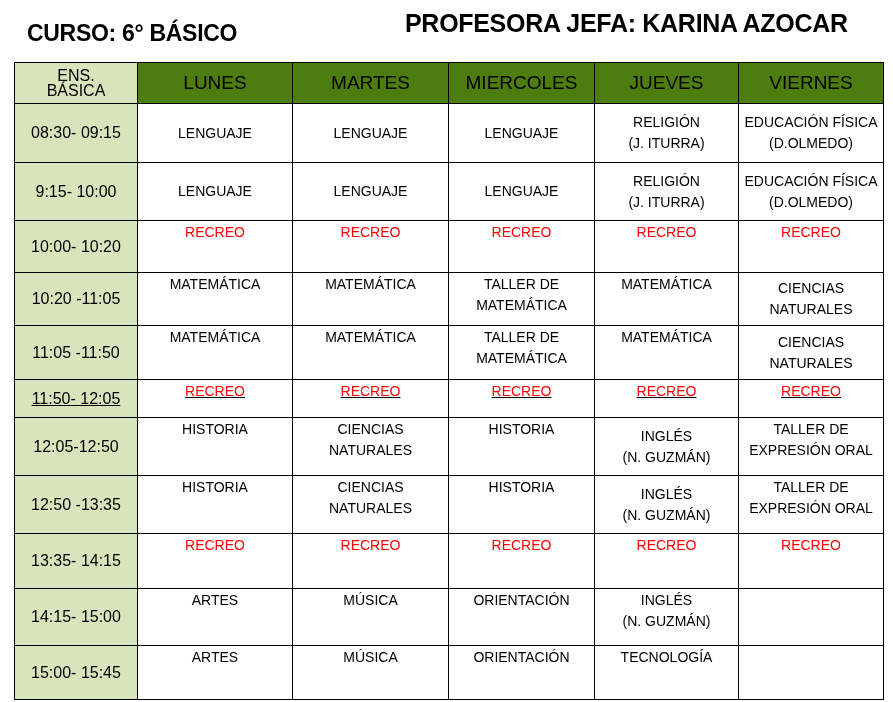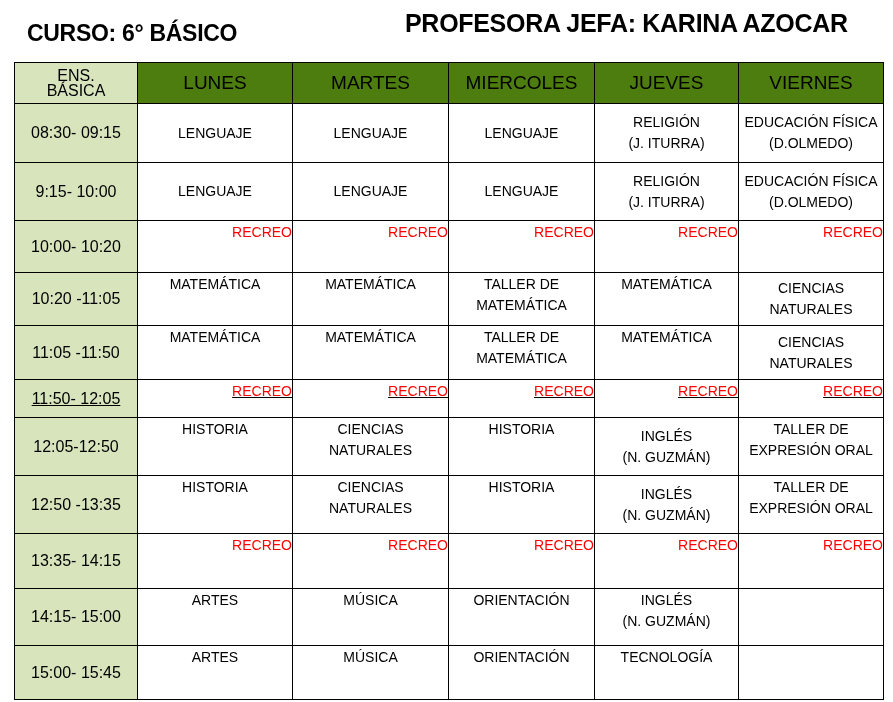--- a/index.html
+++ b/index.html
@@ -7,21 +7,21 @@
   .title-left { position: absolute; left: 27px; top: 20px; font-size: 23px; font-weight: bold; letter-spacing: -0.3px; }
   .title-right { position: absolute; left: 405px; top: 9px; font-size: 25px; font-weight: bold; letter-spacing: -0.3px; }
   table.schedule { position: absolute; left: 14px; top: 62px; border-collapse: collapse; table-layout: fixed; width: 869px; }
   table.schedule td, table.schedule th { border: 1.5px solid #000; padding: 0; text-align: center; }
   th.hdr { background: #4d7c0f; font-weight: normal; font-size: 19px; height: 40px; vertical-align: middle; }
   th.hdr-first { background: #d8e4bc; font-weight: normal; font-size: 16px; line-height: 15px; height: 40px; }
   td.time { background: #d8e4bc; font-size: 16px; text-align: left; padding-left: 6px; vertical-align: middle; }
   td.cell { font-size: 14px; line-height: 21px; background: #fff; }
   td.cell.top { vertical-align: top; padding-top: 1px; margin-top: 16px; }
   td.cell.mid { vertical-align: middle; }
-  td.cell.recreo { color: #ff0000; vertical-align: top; padding-top: 1px; text-align: right; }
+  td.cell.recreo { color: #ff0000; vertical-align: top; padding-top: 1px; }
   .line { display: block; }
 </style>
 </head>
 <body>
 
 <div class="title-left">CURSO: 6° BÁSICO</div>
 <div class="title-right">PROFESORA JEFA: KARINA AZOCAR</div>
 
 <table class="schedule">
   <colgroup>

